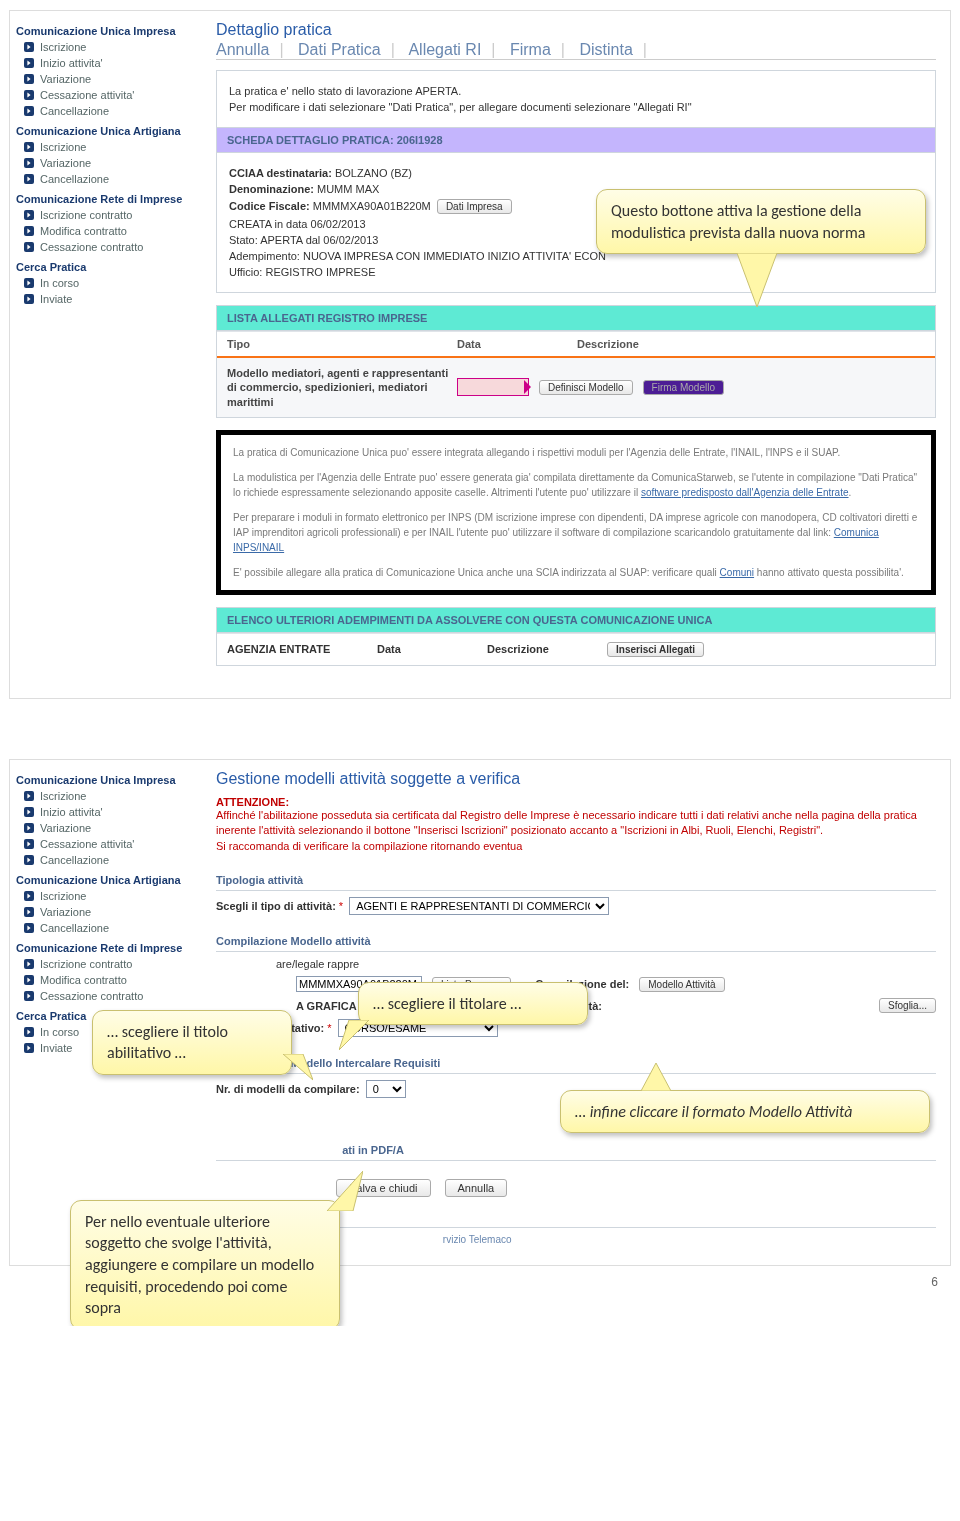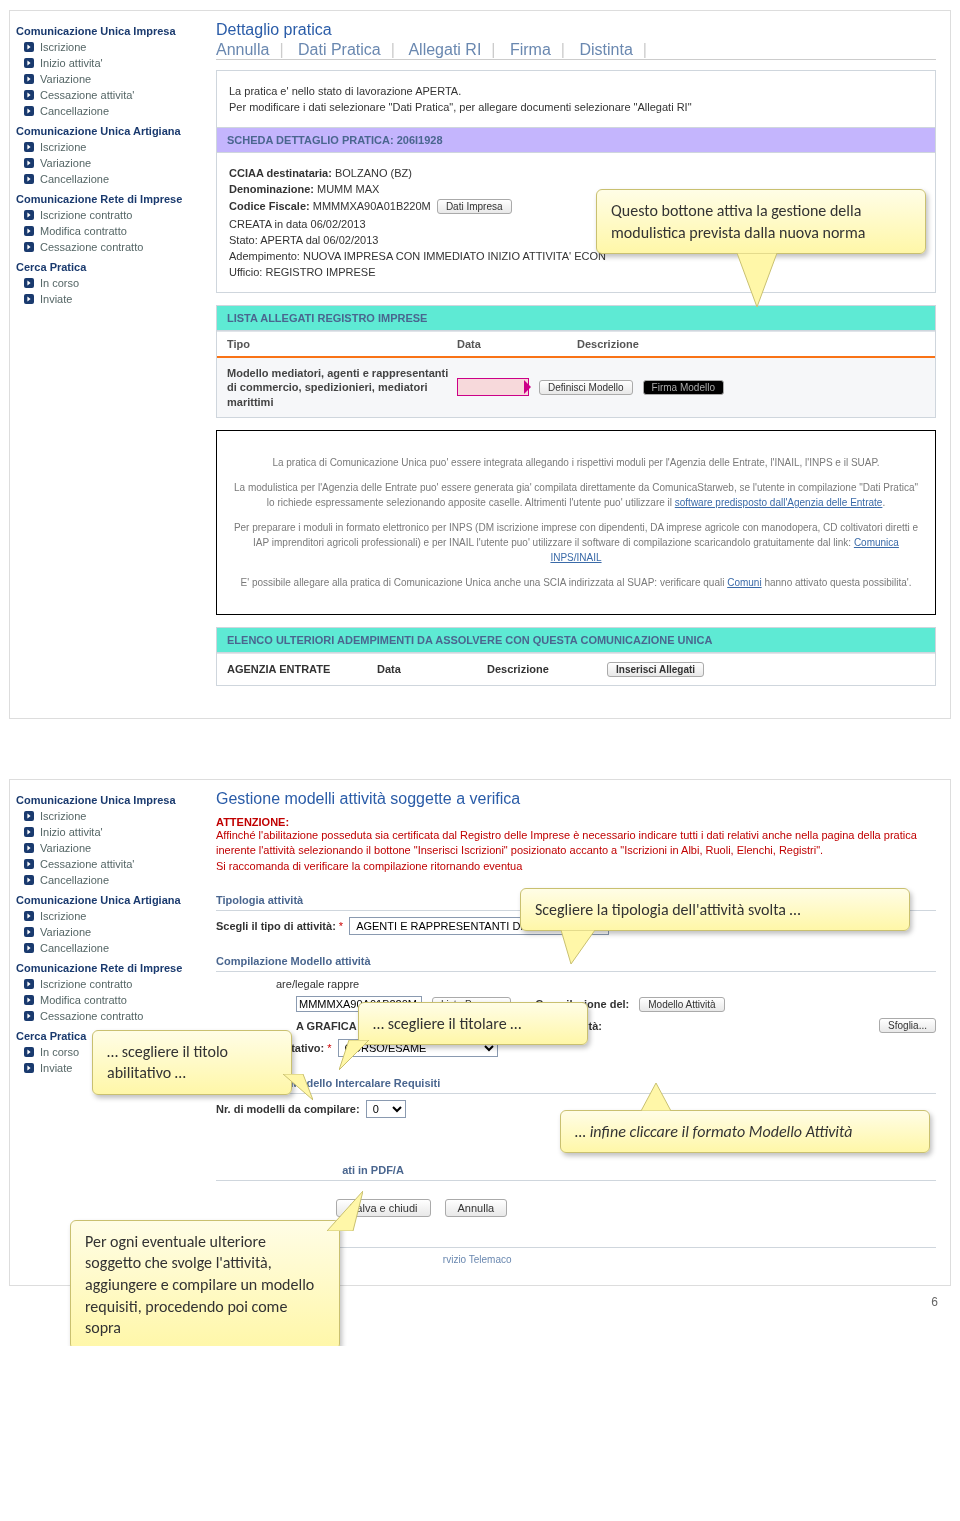--- a/index.html
+++ b/index.html
@@ -16,37 +16,37 @@
 .tabs span{margin:0 10px 0 0;}
 .tabs .sep{color:#ccc;}
 .panel{border:1px solid #cfd6dd;margin-bottom:12px;font-size:11px;}
 .panel-inner{padding:10px 12px;}
 .panel-head{background:#5eead4;border-bottom:1px solid #cfd6dd;padding:6px 10px;color:#4a668f;font-weight:bold;}
 .subhead{background:#c4b5fd;border:1px solid #cfd6dd;border-left:none;border-right:none;padding:6px 10px;color:#4a668f;font-weight:bold;}
 .field{margin:4px 0;color:#333;}
 .field b{color:#333;}
 .btn{display:inline-block;background:linear-gradient(#fff,#e8e8e8);border:1px solid #aaa;border-radius:3px;padding:2px 12px;font-size:11px;color:#333;cursor:pointer;}
 .btn.small{padding:1px 8px;font-size:10px;}
-.btn.disabled{color:#aaa;background:#000000;}
+.btn.disabled{color:#aaa;background:#4c1d95;}
 .row-cols{display:flex;padding:6px 10px;font-weight:bold;border-top:1px solid #e0e4e9;color:#555;}
 .row-cols .c1{width:230px;}
 .row-cols .c2{width:120px;}
 .row-cols .c3{flex:1;}
 .row-data{display:flex;align-items:center;padding:8px 10px;background:#f6f7f9;border-top:2px solid #f97316;}
 .row-data .c1{width:230px;font-weight:bold;color:#444;line-height:1.3;}
 .row-data .c3{flex:1;display:flex;justify-content:flex-start;align-items:center;gap:10px;}
 .arrow-box{width:70px;height:16px;background:#f7d9db;border:1px solid #c08;position:relative;}
 .arrow-box::after{content:"";position:absolute;right:-10px;top:1px;border:7px solid transparent;border-left-color:#c08;}
-.info-panel{border:1px solid #000000;padding:14px 12px;font-size:10px;color:#7a7a7a;line-height:1.5;margin-bottom:12px;text-align:center;}
+.info-panel{border:5px solid #000000;padding:0 12px;font-size:10px;color:#7a7a7a;line-height:1.5;margin-bottom:12px;}
 .info-panel a{color:#3a6aa8;text-decoration:underline;}
 .agz{display:flex;align-items:center;padding:8px 10px;font-weight:bold;border-top:1px solid #e0e4e9;}
 .agz .c1{width:150px;}
 .agz .c2{width:110px;}
 .agz .c3{width:120px;}
-.callout{position:absolute;background:linear-gradient(#fffde6,#fff7a8);border:1px solid #c9c070;border-radius:6px;box-shadow:2px 3px 5px rgba(0,0,0,0.25);padding:10px 14px;font-family:Calibri,Arial;font-size:16px;color:#333;line-height:1.35;}
+.callout{position:absolute;background:linear-gradient(#fffde6,#fff7a8);border:1px solid #c9c070;border-radius:11px;box-shadow:2px 3px 5px rgba(0,0,0,0.25);padding:10px 14px;font-family:Calibri,Arial;font-size:16px;color:#333;line-height:1.35;}
 .red-warn{color:#c00000;font-weight:bold;font-size:11px;}
 .red-text{color:#c00000;font-size:11px;line-height:1.4;}
 .section-title{color:#4a668f;font-weight:bold;border-bottom:1px solid #cfd6dd;padding:6px 0 4px;margin-top:14px;}
 .form-row{display:flex;align-items:center;margin:6px 0;font-size:11px;color:#333;}
 .form-row label{margin-right:6px;}
 .asterisk{color:#c00;}
 select,input[type=text]{font-size:11px;border:1px solid #8a9ab0;padding:1px 2px;}
 select{background:#fff;}
 .page-num{position:absolute;right:12px;bottom:-24px;color:#666;font-size:12px;}
 .footer-link{color:#6a88b0;font-size:10px;padding:6px 0 0 6px;}
@@ -403,26 +403,20 @@
         <span class="btn">Annulla</span>
       </div>
 
       <div class="footer-link" style="margin-top:30px;border-top:1px solid #cfd6dd;display:flex;">
         <span>Leggi l'infor</span>
         <span style="margin-left:170px;">rvizio Telemaco</span>
       </div>
     </div>
   </div>
 
-  <div class="callout" style="top:108px;right:40px;width:360px;">
-    <span>Scegliere la tipologia dell'attività svolta …</span>
-    <svg style="position:absolute;left:40px;bottom:-34px;width:34px;height:34px;">
-        <polygon points="0,0 34,0 10,34" fill="#fff7a8" stroke="#c9c070"></polygon>
-      </svg>
-  </div>
 
   <div class="callout" style="top:222px;left:348px;width:200px;">
     <span>… scegliere il titolare …</span>
     <svg style="position:absolute;left:-20px;bottom:-26px;width:30px;height:30px;">
         <polygon points="10,0 30,0 0,30" fill="#fff7a8" stroke="#c9c070"></polygon>
       </svg>
   </div>
 
   <div class="callout" style="top:250px;left:82px;width:170px;">
     <span>… scegliere il titolo abilitativo …</span>
@@ -432,20 +426,20 @@
   </div>
 
   <div class="callout" style="top:330px;right:20px;width:340px;font-style:italic;">
     <span>… infine cliccare il formato Modello Attività</span>
     <svg style="position:absolute;left:80px;top:-28px;width:30px;height:28px;">
         <polygon points="0,28 30,28 15,0" fill="#fff7a8" stroke="#c9c070"></polygon>
       </svg>
   </div>
 
   <div class="callout" style="top:440px;left:60px;width:240px;">
-    <span>Per ogni eventuale ulteriore soggetto che svolge l'attività, aggiungere e compilare un modello requisiti, procedendo poi come sopra</span>
+    <span>Per nello eventuale ulteriore soggetto che svolge l'attività, aggiungere e compilare un modello requisiti, procedendo poi come sopra</span>
     <svg style="position:absolute;right:-24px;top:-30px;width:36px;height:40px;">
         <polygon points="0,40 26,40 36,0" fill="#fff7a8" stroke="#c9c070"></polygon>
       </svg>
   </div>
 
   <div class="page-num">6</div>
 </div>
 
 </body></html>

